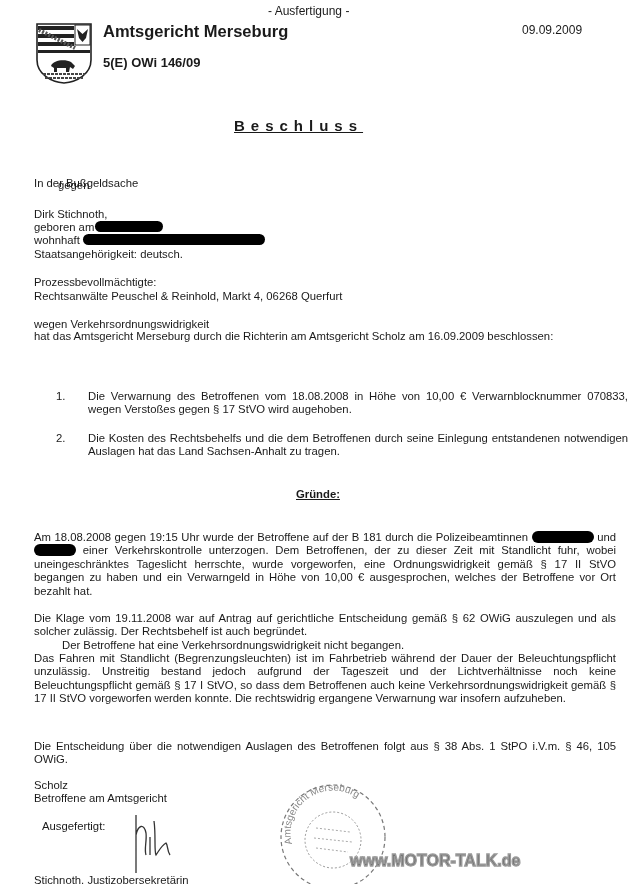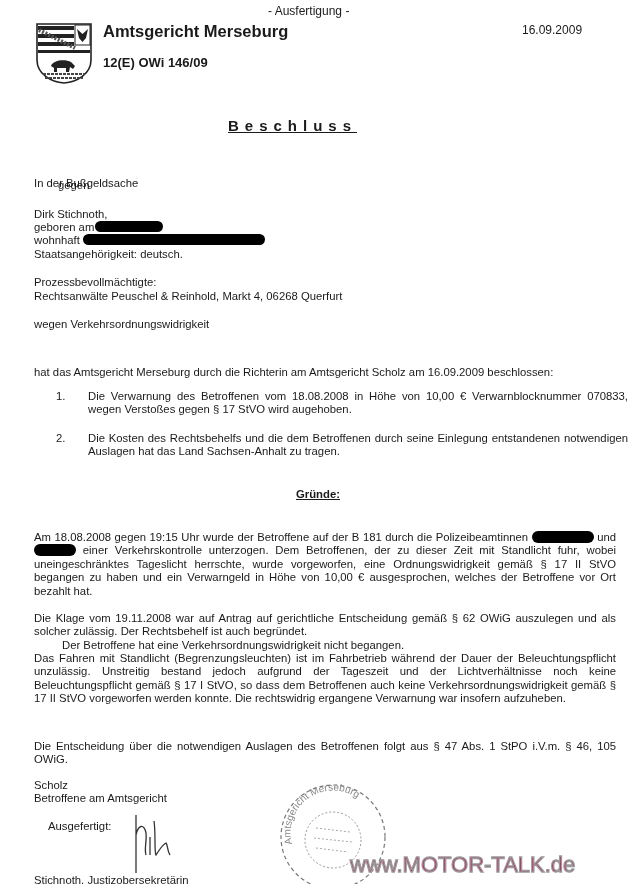--- a/index.html
+++ b/index.html
@@ -29,42 +29,42 @@
     <rect x="3" y="28" width="52" height="3" fill="#222"></rect>
     <path d="M4 8 L40 26" stroke="#555" stroke-width="4" stroke-dasharray="2 1.5"></path>
     <rect x="40" y="3" width="15" height="20" fill="#fff" stroke="#222" stroke-width="1"></rect>
     <path d="M42 7 L47.5 12 L53 7 L51 16 L47.5 20 L44 16 Z" fill="#222"></path>
     <path d="M16 44 C18 38 30 37 36 40 L40 44 L38 47 L35 45 L34 50 L31 50 L31 46 L22 46 L22 50 L19 50 L19 46 Z" fill="#222"></path>
     <path d="M8 52 H50 M10 56 H48" stroke="#444" stroke-width="2" stroke-dasharray="3 1"></path>
   </svg>
 </div>
 
 <div class="abs" style="left:103px; top:22px; font-size:16.5px; font-weight:bold;">Amtsgericht Merseburg</div>
-<div class="abs" style="left:103px; top:55px; font-size:13px; font-weight:bold;">12(E) OWi 146/09</div>
-<div class="abs t" style="left:522px; top:24px; font-size:12px;">16.09.2009</div>
+<div class="abs" style="left:103px; top:55px; font-size:13px; font-weight:bold;">5(E) OWi 146/09</div>
+<div class="abs t" style="left:522px; top:24px; font-size:12px;">09.09.2009</div>
 
-<div class="abs" style="left:228px; top:117px; font-size:15px; font-weight:bold; letter-spacing:6px; text-decoration:underline;">Beschluss</div>
+<div class="abs" style="left:234px; top:117px; font-size:15px; font-weight:bold; letter-spacing:6px; text-decoration:underline;">Beschluss</div>
 
 <div class="abs t" style="left:34px; top:151px;margin-top:26px;">In der Bußgeldsache</div>
 <div class="abs t" style="left:34px; top:179px;margin-left:24px;">gegen</div>
 <div class="abs t" style="left:34px; top:208px;">Dirk Stichnoth,</div>
 <div class="abs t" style="left:34px; top:221px;">
   <span>geboren am</span><span class="redact" style="width:68px; margin-left:1px;"></span>
 </div>
 <div class="abs t" style="left:34px; top:234px;">
   <span>wohnhaft</span> <span class="redact" style="width:182px;"></span>
 </div>
 <div class="abs t" style="left:34px; top:248px;">Staatsangehörigkeit: deutsch.</div>
 
 <div class="abs t" style="left:34px; top:276px;">Prozessbevollmächtigte:</div>
 <div class="abs t" style="left:34px; top:290px;">Rechtsanwälte Peuschel &amp; Reinhold, Markt 4, 06268 Querfurt</div>
 
 <div class="abs t" style="left:34px; top:318px;">wegen Verkehrsordnungswidrigkeit</div>
 
-<div class="para t just" style="top:366px;">hat das Amtsgericht Merseburg durch die Richterin am Amtsgericht Scholz am 16.09.2009 beschlossen:</div>
+<div class="para t just" style="top:330px;">hat das Amtsgericht Merseburg durch die Richterin am Amtsgericht Scholz am 16.09.2009 beschlossen:</div>
 
 <div class="li t" style="top:390px;">
   <span class="num">1.</span>
   <span class="txt just">Die Verwarnung des Betroffenen vom 18.08.2008 in Höhe von 10,00 € Verwarnblocknummer 070833, wegen Verstoßes gegen § 17 StVO wird augehoben.</span>
 </div>
 <div class="li t" style="top:432px;">
   <span class="num">2.</span>
   <span class="txt just">Die Kosten des Rechtsbehelfs und die dem Betroffenen durch seine Einlegung entstandenen notwendigen Auslagen hat das Land Sachsen-Anhalt zu tragen.</span>
 </div>
 
@@ -74,25 +74,25 @@
   <span>Am 18.08.2008 gegen 19:15 Uhr wurde der Betroffene auf der B 181 durch die Polizeibeamtinnen</span>
   <span class="blob" style="width:62px;"></span>
   <span>und</span>
   <span class="blob" style="width:42px;"></span>
   <span>einer Verkehrskontrolle unterzogen. Dem Betroffenen, der zu dieser Zeit mit Standlicht fuhr, wobei uneingeschränktes Tageslicht herrschte, wurde vorgeworfen, eine Ordnungswidrigkeit gemäß § 17 II StVO begangen zu haben und ein Verwarngeld in Höhe von 10,00 € ausgesprochen, welches der Betroffene vor Ort bezahlt hat.</span>
 </div>
 
 <div class="para t just" style="top:612px;">Die Klage vom 19.11.2008 war auf Antrag auf gerichtliche Entscheidung gemäß § 62 OWiG auszulegen und als solcher zulässig. Der Rechtsbehelf ist auch begründet.</div>
 <div class="para t" style="top:639px;padding-left:28px;">Der Betroffene hat eine Verkehrsordnungswidrigkeit nicht begangen.</div>
 <div class="para t just" style="top:652px;">Das Fahren mit Standlicht (Begrenzungsleuchten) ist im Fahrbetrieb während der Dauer der Beleuchtungspflicht unzulässig. Unstreitig bestand jedoch aufgrund der Tageszeit und der Lichtverhältnisse noch keine Beleuchtungspflicht gemäß § 17 I StVO, so dass dem Betroffenen auch keine Verkehrsordnungswidrigkeit gemäß § 17 II StVO vorgeworfen werden konnte. Die rechtswidrig ergangene Verwarnung war insofern aufzuheben.</div>
-<div class="para t just" style="top:740px;">Die Entscheidung über die notwendigen Auslagen des Betroffenen folgt aus § 47 Abs. 1 StPO i.V.m. § 46, 105 OWiG.</div>
+<div class="para t just" style="top:740px;">Die Entscheidung über die notwendigen Auslagen des Betroffenen folgt aus § 38 Abs. 1 StPO i.V.m. § 46, 105 OWiG.</div>
 
 <div class="abs t" style="left:34px; top:779px;">Scholz</div>
 <div class="abs t" style="left:34px; top:792px;">Betroffene am Amtsgericht</div>
-<div class="abs t" style="left:48px; top:820px;">Ausgefertigt:</div>
+<div class="abs t" style="left:42px; top:820px;">Ausgefertigt:</div>
 
 <div class="abs" style="left:132px; top:815px; width:60px; height:60px;">
   <svg width="60" height="60" viewBox="0 0 60 60">
     <path d="M4 0 L4 58 M4 20 C6 10 12 8 14 18 C15 26 12 34 14 40 M18 22 L18 40 M22 6 C24 20 22 36 24 40 C28 34 30 30 34 28 C36 30 35 36 38 40" fill="none" stroke="#333" stroke-width="1.3"></path>
   </svg>
 </div>
 
 <div class="abs t" style="left:34px; top:874px;">Stichnoth, Justizobersekretärin</div>
 
 <div class="abs" style="left:278px; top:782px; width:110px; height:110px;">
@@ -102,13 +102,13 @@
     <path d="M38 46 L72 50 M36 56 L74 60 M38 66 L70 70" stroke="#aaa" stroke-width="1" stroke-dasharray="2 2"></path>
     <defs>
         <path id="sealArc" d="M14 62 A42 42 0 0 1 96 40"></path>
       </defs>
     <text font-family="Liberation Sans, sans-serif" font-size="10" fill="#888">
       <textPath href="#sealArc">Amtsgericht Merseburg</textPath>
     </text>
   </svg>
 </div>
 
-<div class="abs" style="left:350px; top:852px; font-size:22px; font-weight:normal; color:#be185d; -webkit-text-stroke:1.3px #9a9a9a; letter-spacing:0px;">www.MOTOR-TALK.de</div>
+<div class="abs" style="left:350px; top:852px; font-size:16px; font-weight:bold; color:#737373; -webkit-text-stroke:1.3px #9a9a9a; letter-spacing:0px;">www.MOTOR-TALK.de</div>
 
 </body></html>

